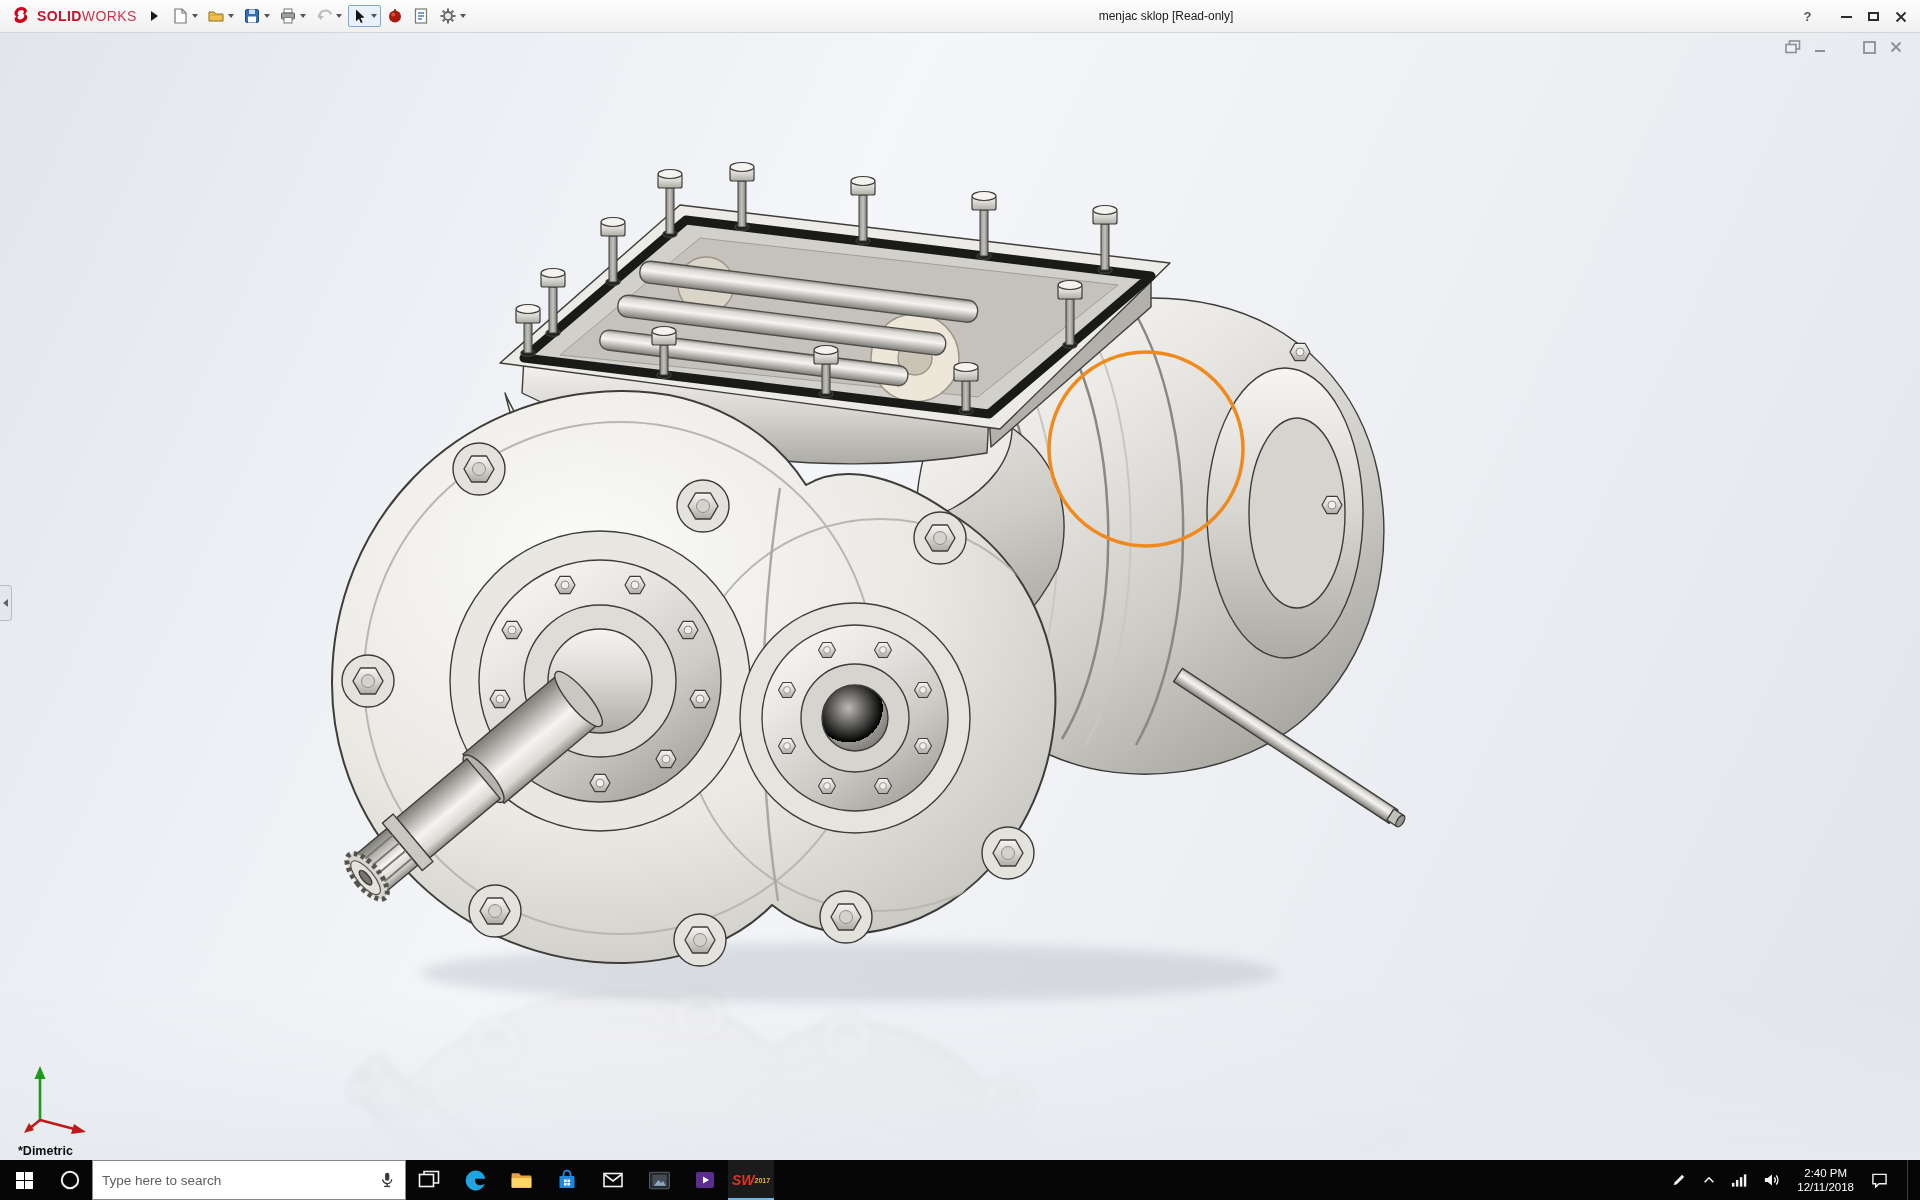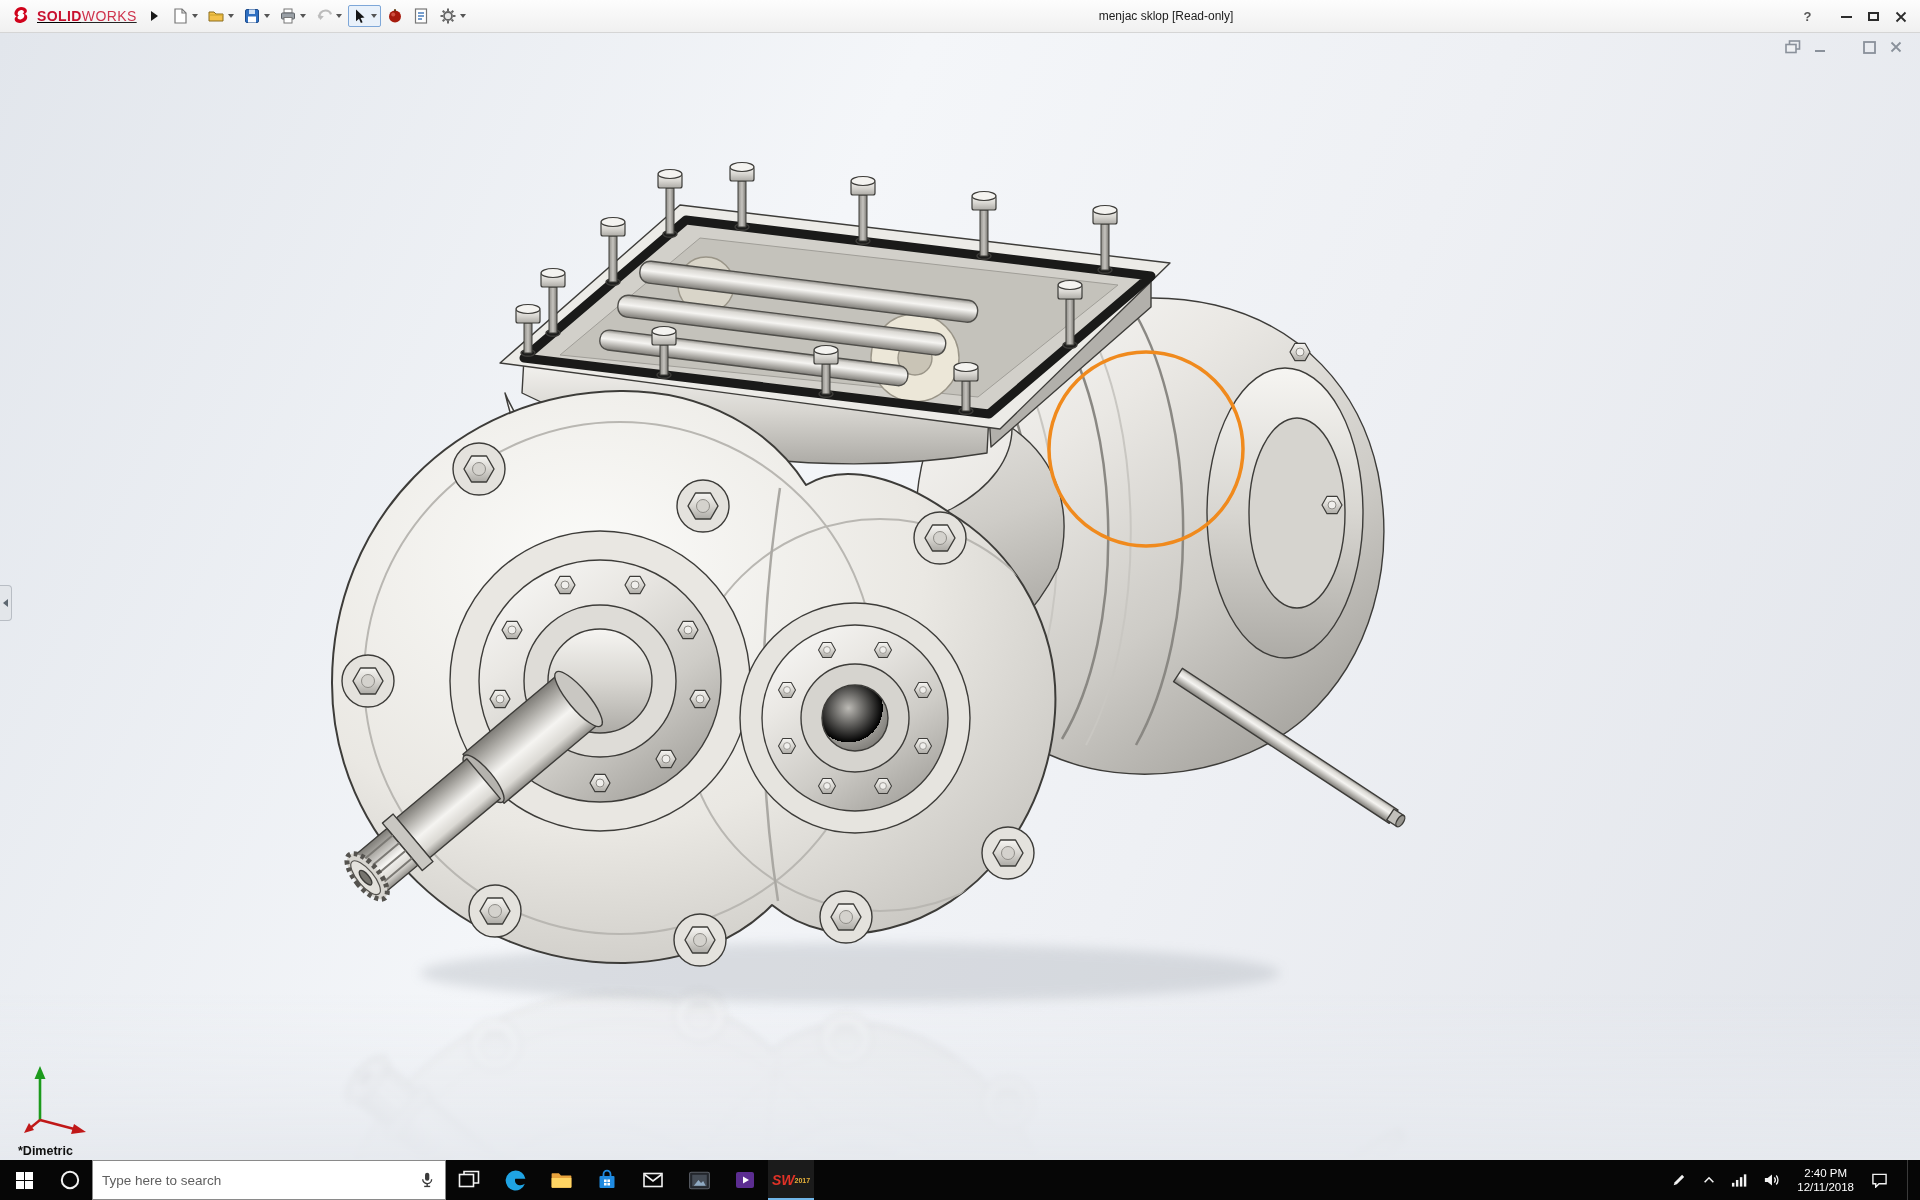--- a/index.html
+++ b/index.html
@@ -3,21 +3,21 @@
 <meta charset="utf-8">
 <style>
   * { box-sizing: border-box; margin:0; padding:0; }
   html,body { width:1920px; height:1200px; overflow:hidden;
     font-family:"Liberation Sans", sans-serif; background:#000; }
   .app { width:1920px; height:1200px; display:flex; flex-direction:column; }
 
   
   .titlebar { height:33px; background:linear-gradient(#fdfdfd,#f0f0f0);
     border-bottom:1px solid #d5d5d5; display:flex; align-items:center;
-    position:relative; flex:0 0 auto;text-decoration:underline; }
+    position:relative; flex:0 0 auto; }
   .logo { display:flex; align-items:center; gap:5px; padding:0 8px 0 10px; }
   .logo-text { font-size:14px; letter-spacing:.4px; color:var(--logo-red,#c8102e); }
   .logo-text b { font-weight:bold; }
   .logo-text span.lt { font-weight:normal; opacity:.85; }
   .flyout { margin:0 10px 0 6px; width:0; height:0; border-left:7px solid #1a1a1a;
     border-top:5px solid transparent; border-bottom:5px solid transparent; }
   .toolbar { display:flex; align-items:center; gap:3px; }
   .tb-item { display:flex; align-items:center; padding:2px 3px; border-radius:2px; }
   .tb-item.pressed { border:1px solid #7ea7d8; background:#e9f1fa; }
   .tb-caret { width:0; height:0; border-left:3.5px solid transparent;
@@ -49,21 +49,21 @@
   .view-label { position:absolute; left:18px; bottom:2px; font-size:12.5px;
     font-weight:bold; color:#101010; }
   .triad { position:absolute; left:22px; bottom:22px; }
 
   
   .taskbar { height:40px; flex:0 0 auto; background:var(--taskbar-bg,#060606);
     display:flex; align-items:stretch; color:#fff; }
   .tsk { display:flex; align-items:center; justify-content:center; }
   .tsk-start { width:48px; }
   .tsk-cortana { width:44px; }
-  .search { width:354px; background:#fff; border:1px solid #8a8a8a;
+  .search { width:314px; background:#fff; border:1px solid #8a8a8a;
     display:flex; align-items:center; padding:0 9px; gap:8px; }
   .search input { flex:1; border:none; outline:none; font-size:13.5px;
     color:#333; font-family:"Liberation Sans",sans-serif; background:transparent; }
   .search input::placeholder { color:#5f5f5f; }
   .tsk-app { width:46px; position:relative; }
   .tsk-app.active { background:#1b1b1b; box-shadow:inset 0 -2px 0 #71b6e8; }
   .sw-ico { display:flex; flex-direction:row; align-items:center; line-height:1; }
   .sw-ico .sw { color:#e03227; font-weight:bold; font-size:14px; font-style:italic; }
   .sw-ico .yr { color:#e8b23a; font-size:7px; font-weight:bold; margin-top:1px; }
   .tray { margin-left:auto; display:flex; align-items:center; gap:15px; padding:0 8px; }

